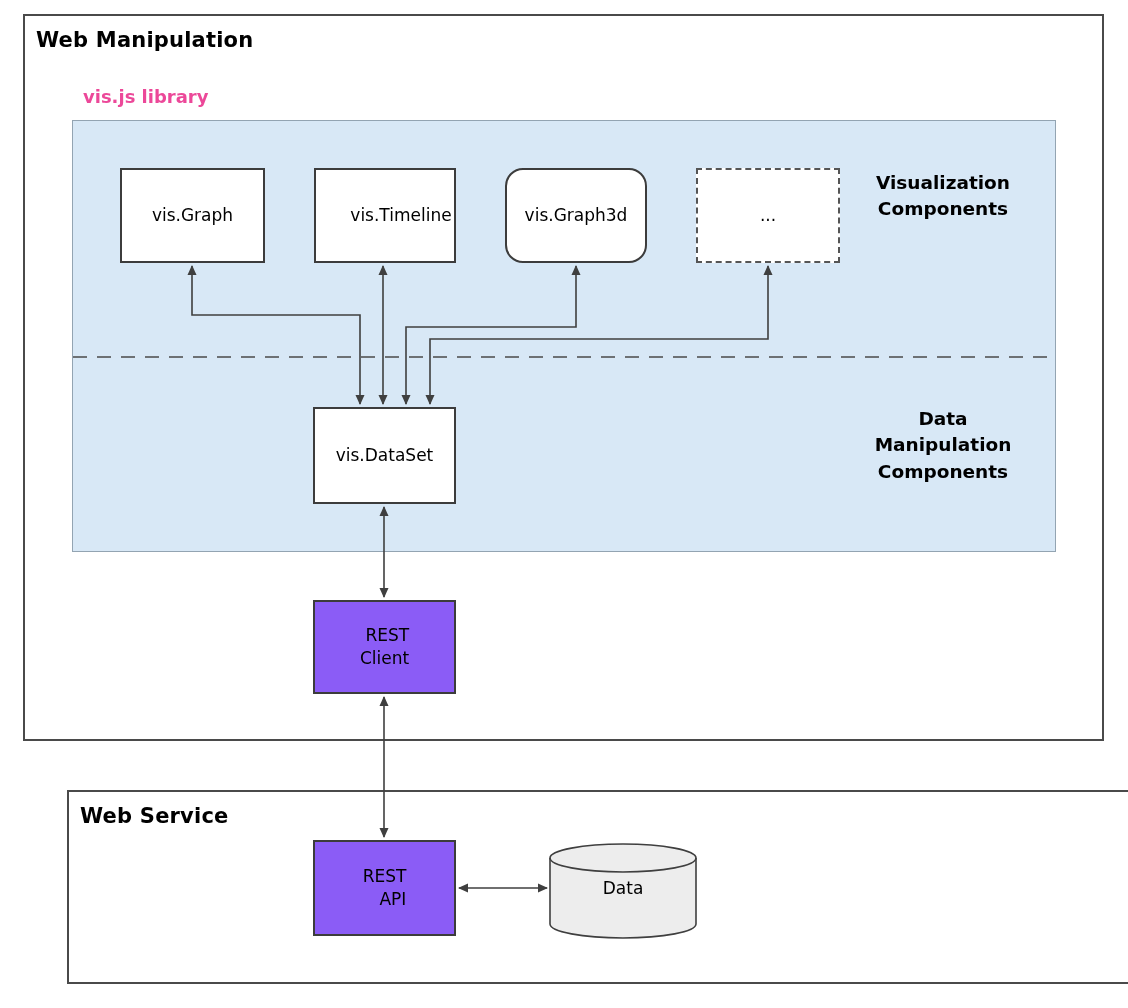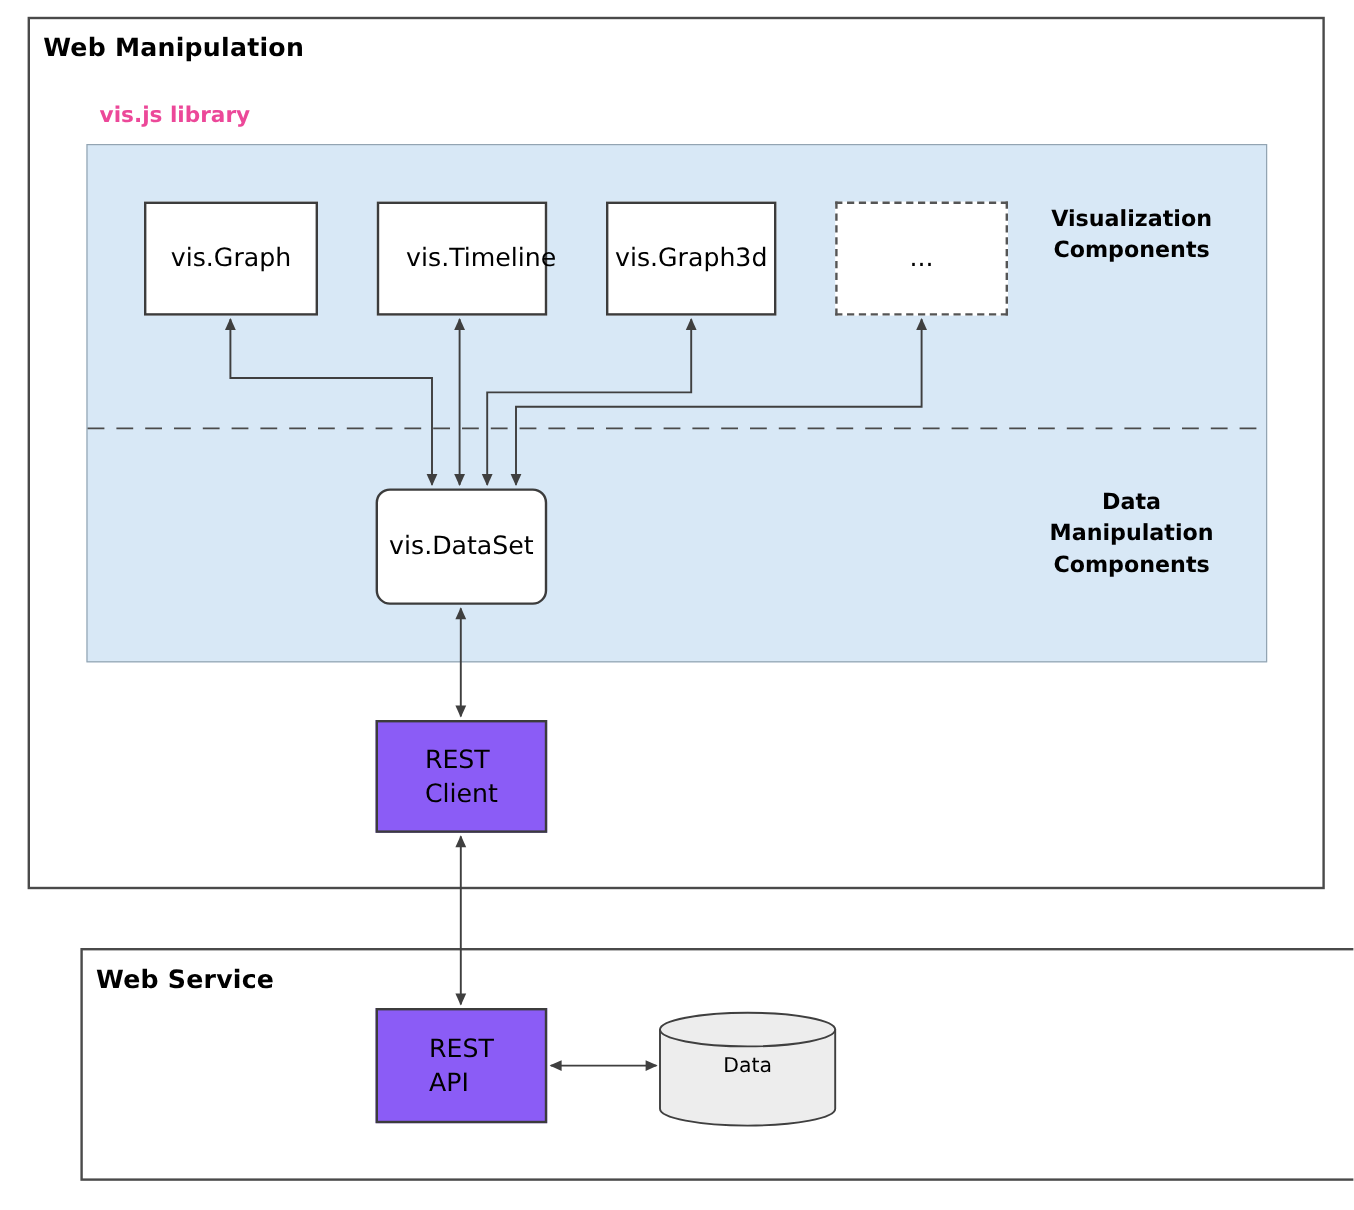--- a/index.html
+++ b/index.html
@@ -49,22 +49,22 @@
     box-sizing: border-box;
   }
   .node {
     position: absolute;
     background: #ffffff;
     border: 2px solid #3c3c3c;
     box-sizing: border-box;
     display: flex;
     align-items: center;
     justify-content: center;
-    text-align: left;
-    font-size: 21px;
+    text-align: right;
+    font-size: 17px;
     color: #000000;
     white-space: pre-line;
     line-height: 1.35;
   }
   .node.gray { background: #8b5cf6; }
   .node.dashed {
     border-style: dashed;
     border-width: 2px;
     border-color: #555555;
     background: #ffffff;
@@ -134,30 +134,30 @@
 
     <polyline points="384,507 384,597" fill="none" stroke="#3f3f3f" stroke-width="1.6" marker-start="url(#arrow)" marker-end="url(#arrow)"></polyline>
 
     <polyline points="384,697 384,837" fill="none" stroke="#3f3f3f" stroke-width="1.6" marker-start="url(#arrow)" marker-end="url(#arrow)"></polyline>
 
     <polyline points="459,888 547,888" fill="none" stroke="#3f3f3f" stroke-width="1.6" marker-start="url(#arrow)" marker-end="url(#arrow)"></polyline>
   </svg>
 
   <div class="node" style="left:120px; top:168px; width:145px; height:95px;">vis.Graph</div>
   <div class="node" style="left:314px; top:168px; width:142px; height:95px;padding-left:32px;">vis.Timeline</div>
-  <div class="node" style="left:505px; top:168px; width:142px; height:95px;">vis.Graph3d</div>
+  <div class="node" style="left:505px; top:168px; width:142px; height:95px;border-radius:18px;">vis.Graph3d</div>
   <div class="node dashed" style="left:696px; top:168px; width:144px; height:95px;">...</div>
 
   <div class="side-label" style="top:170px;">Visualization
 Components</div>
   <div class="side-label" style="top:406px;">Data
 Manipulation
 Components</div>
 
-  <div class="node" style="left:313px; top:407px; width:143px; height:97px;border-radius:12px;">vis.DataSet</div>
+  <div class="node" style="left:313px; top:407px; width:143px; height:97px;">vis.DataSet</div>
 
   <div class="node gray" style="left:313px; top:600px; width:143px; height:94px;">REST
 Client</div>
 
   <div class="node gray" style="left:313px; top:840px; width:143px; height:96px;">REST
 API</div>
 
   <div class="data-label">Data</div>
 
 </div>

